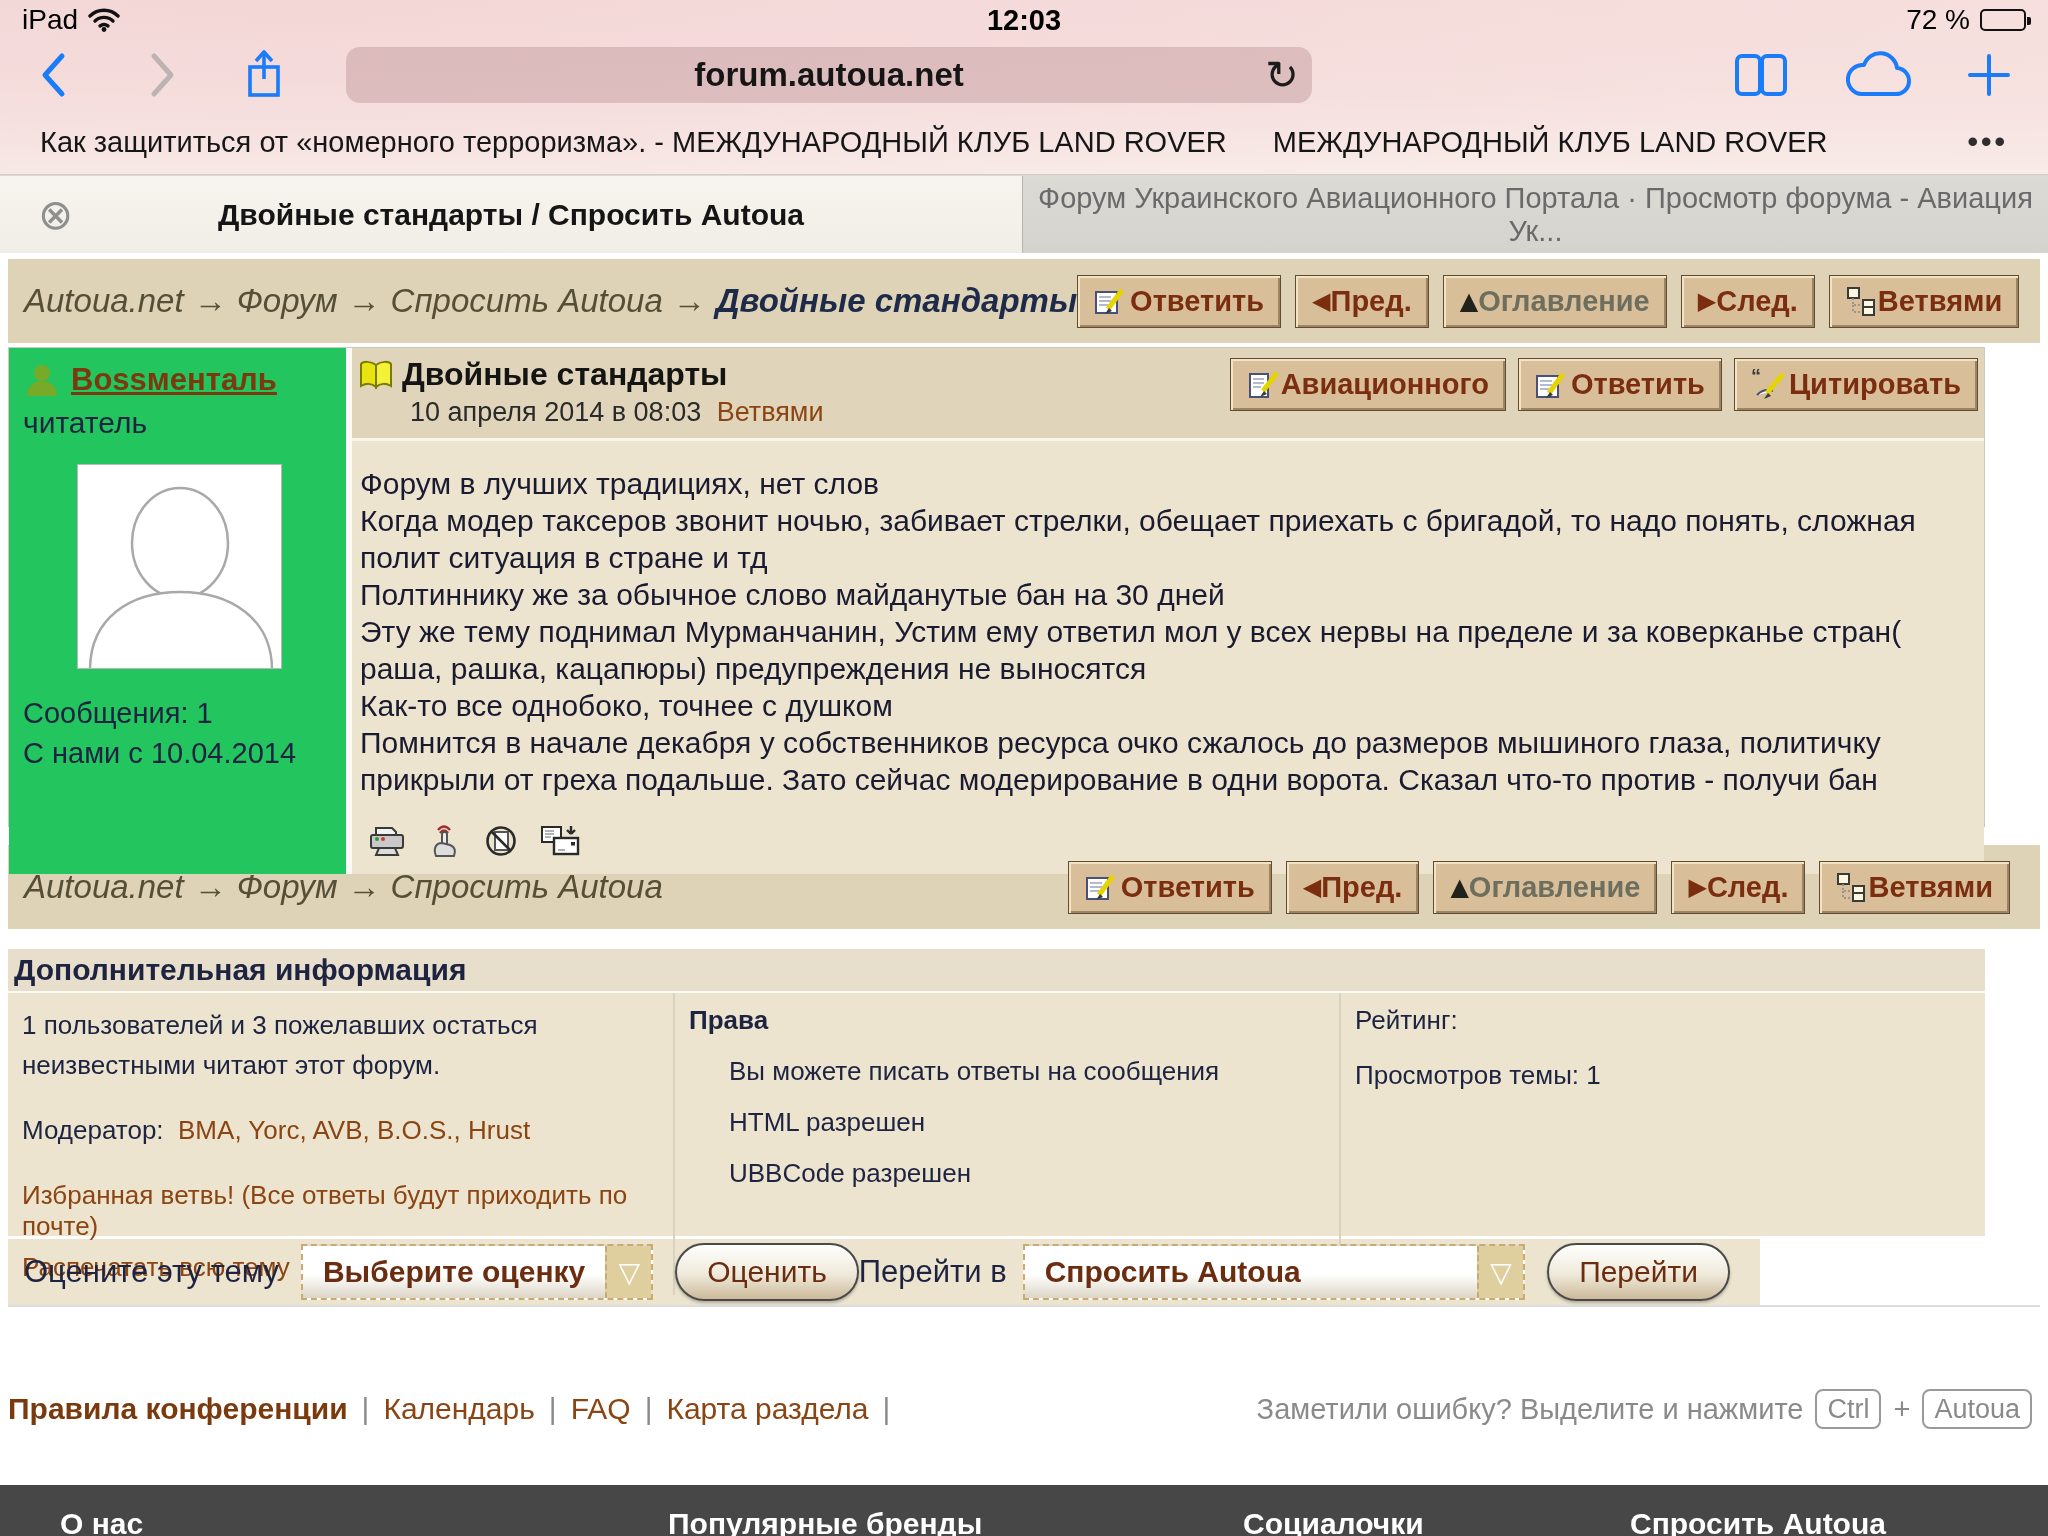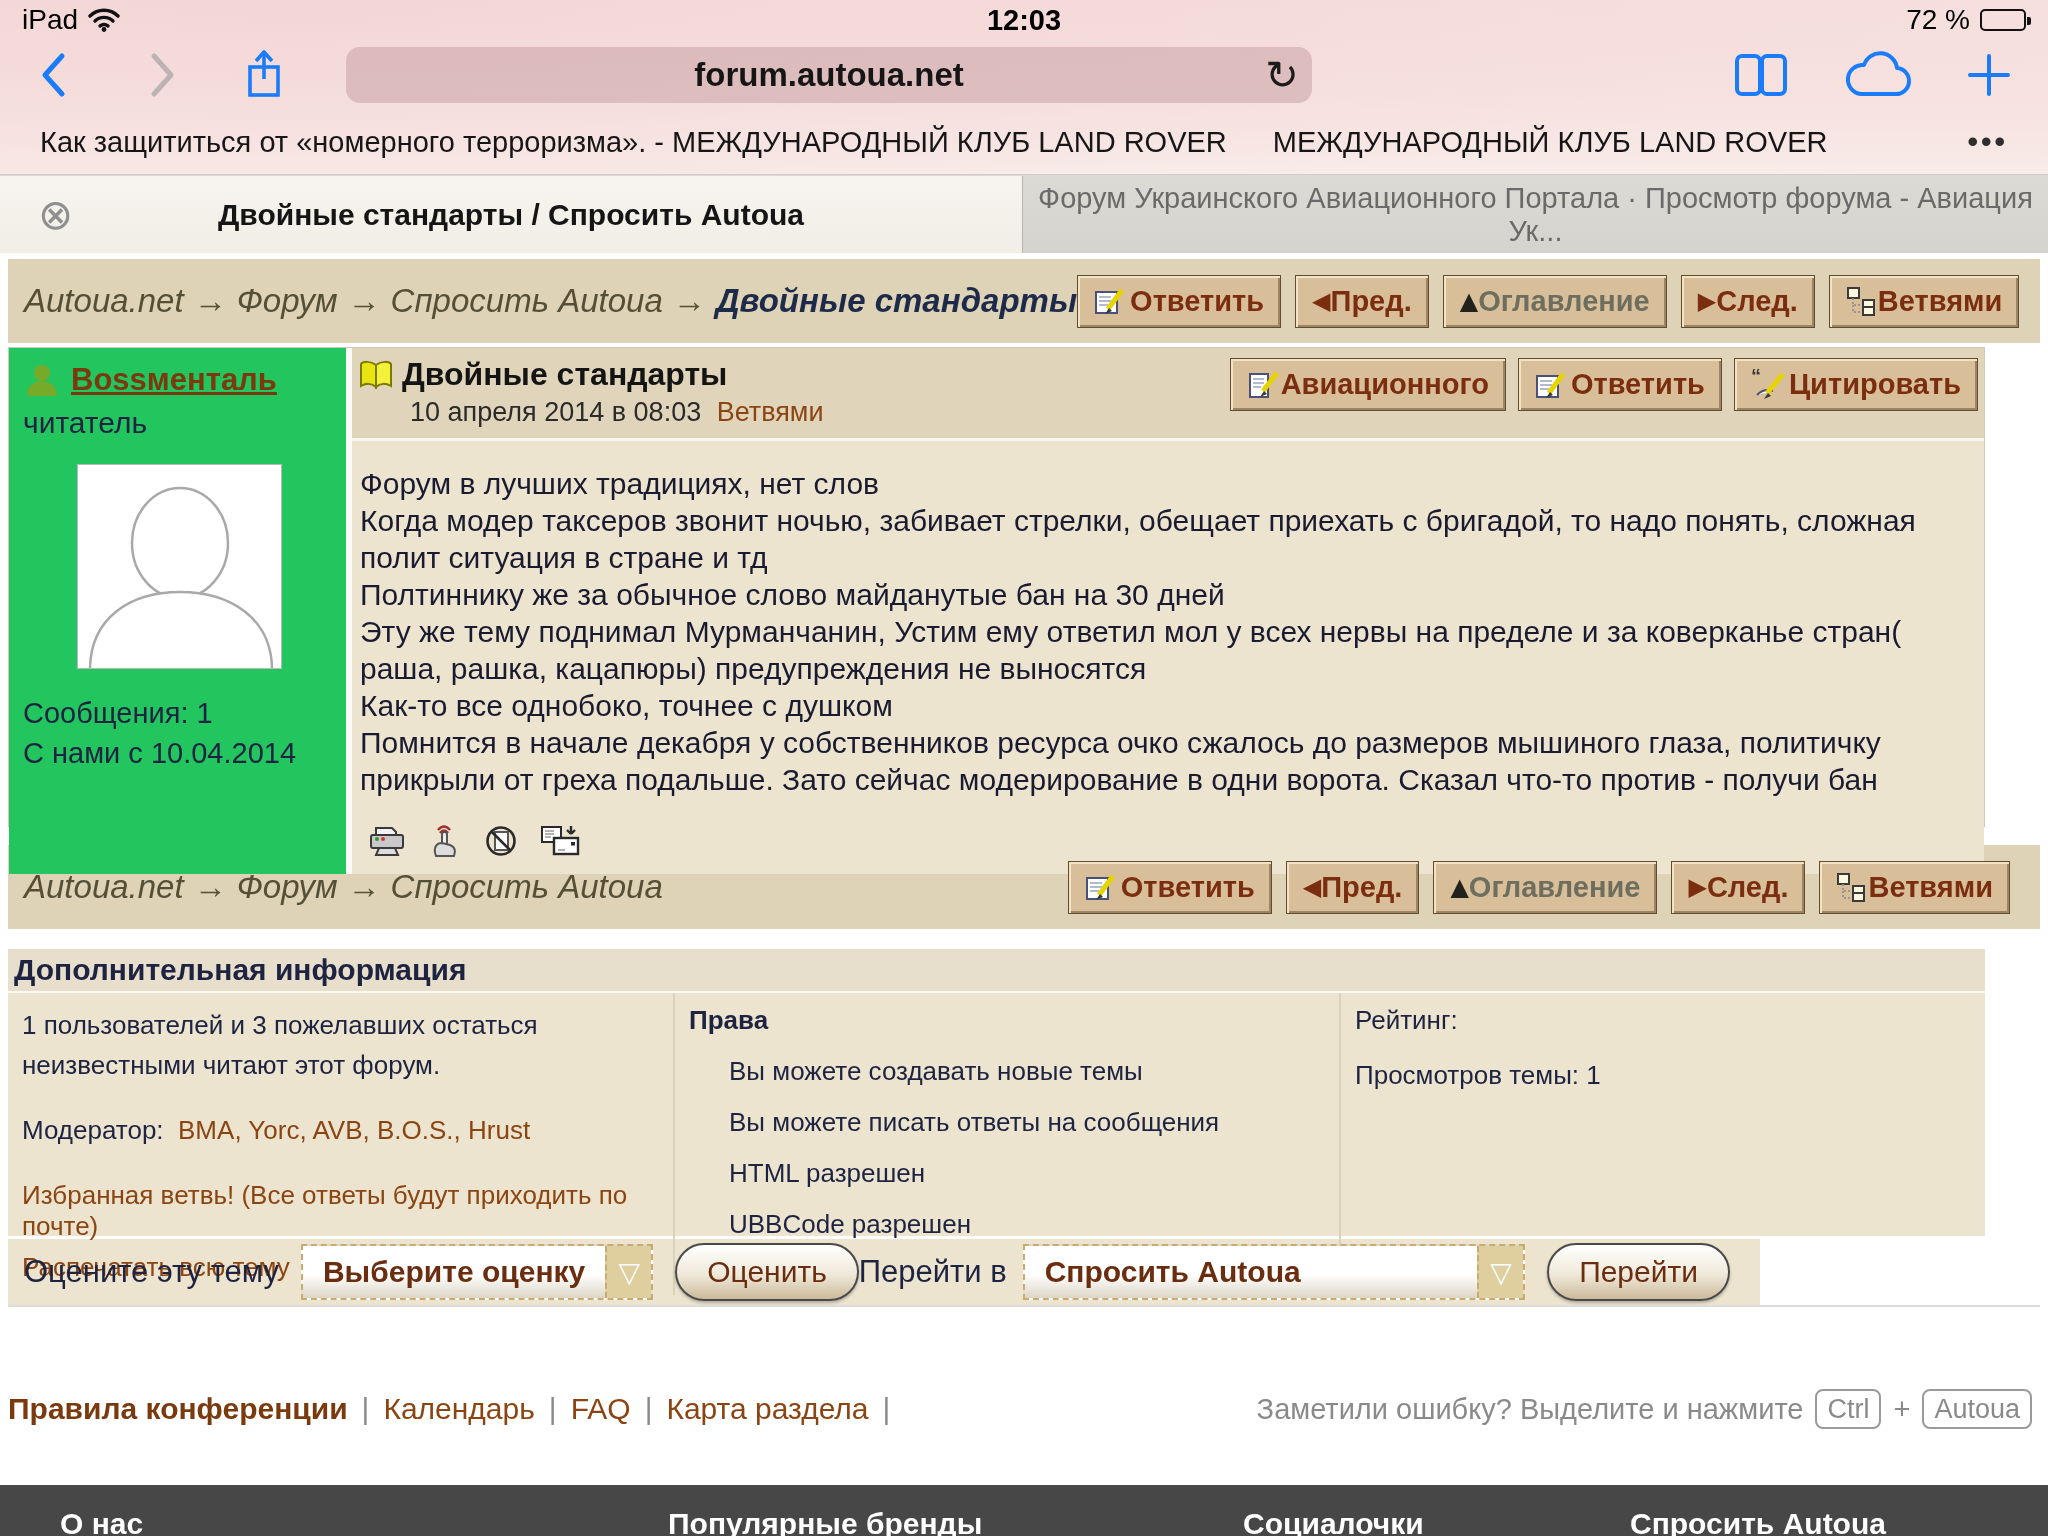--- a/index.html
+++ b/index.html
@@ -422,21 +422,20 @@
           <div class="readers">1 пользователей и 3 пожелавших остаться неизвестными читают этот форум.</div>
           <div class="mod-row">
             <span>Модератор:</span>&nbsp;
             <span class="mod-link">BMA</span><span class="mod-link">Yorc</span><span class="mod-link">AVB</span><span class="mod-link">B.O.S.</span><span class="mod-link">Hrust</span>
           </div>
           <span class="brown-link fav-link">Избранная ветвь! (Все ответы будут приходить по почте)</span>
           <span class="brown-link print-link">Распечатать всю тему</span>
         </div>
         <div class="info-col">
           <div class="rights-title">Права</div>
-          <div class="rights-item">Вы можете создавать новые темы</div>
           <div class="rights-item">Вы можете писать ответы на сообщения</div>
           <div class="rights-item">HTML разрешен</div>
           <div class="rights-item">UBBCode разрешен</div>
         </div>
         <div class="info-col">
           <div>Рейтинг:</div>
           <div class="views-row">Просмотров темы: 1</div>
         </div>
       </div>
     </div>

